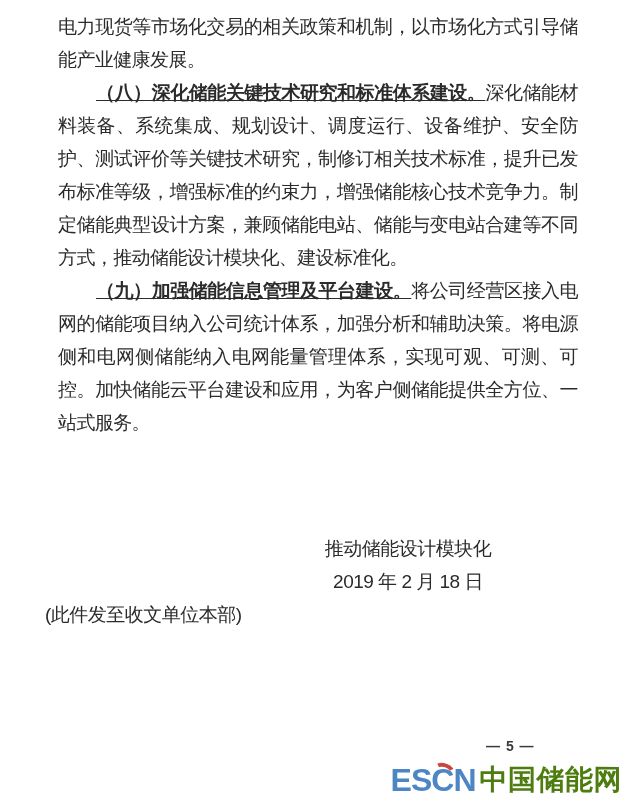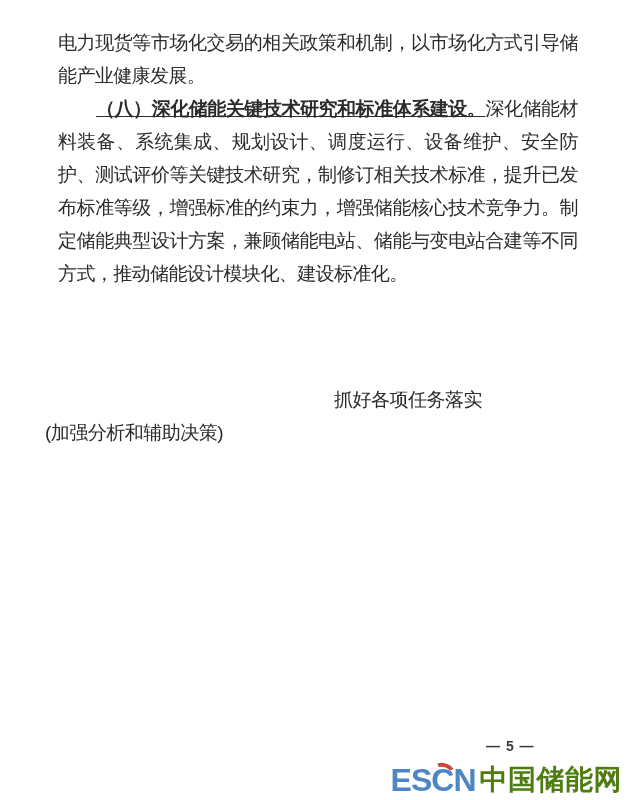--- a/index.html
+++ b/index.html
@@ -5,21 +5,21 @@
   html,body{margin:0;padding:0;background:#ffffff;}
   .page{
     position:relative;
     width:627px;height:800px;
     background:#ffffff;
     overflow:hidden;
     font-family:"Liberation Sans","DejaVu Sans",sans-serif;
     color:#2b2b2b;
   }
   .main-text{
-    padding:26px 49px 0 58px;
+    padding:10px 49px 0 58px;
     font-size:19px;
     line-height:33px;
     letter-spacing:-0.6px;
     text-align:justify;
     text-justify:inter-character;
   }
   .main-text p{margin:0;}
   .para-indent{text-indent:2em;}
   .lead{font-weight:bold;text-decoration:underline;}
   .signature{
@@ -82,28 +82,30 @@
 </head>
 <body>
 
 <div class="page">
 
   <div class="main-text">
     <p><span>电力现货等市场化交易的相关政策和机制，以市场化方式引导储能产业健康发展。</span></p>
 
     <p class="para-indent"><span class="lead">（八）深化储能关键技术研究和标准体系建设。</span><span>深化储能材料装备、系统集成、规划设计、调度运行、设备维护、安全防护、测试评价等关键技术研究，制修订相关技术标准，提升已发布标准等级，增强标准的约束力，增强储能核心技术竞争力。制定储能典型设计方案，兼顾储能电站、储能与变电站合建等不同方式，推动储能设计模块化、建设标准化。</span></p>
 
+    <p class="para-indent"><span class="lead">（九）加强储能信息管理及平台建设。</span><span>将公司经营区接入电网的储能项目纳入公司统计体系，加强分析和辅助决策。将电源侧和电网侧储能纳入电网能量管理体系，实现可观、可测、可控。加快储能云平台建设和应用，为客户侧储能提供全方位、一站式服务。</span></p>
 
   </div>
 
   <div class="signature">
-    <div>抓好各项任务落实</div>
+    <div>推动储能设计模块化</div>
+    <div>2019 年 2 月 18 日</div>
   </div>
 
-  <div class="dist-note">(加强分析和辅助决策)</div>
+  <div class="dist-note">(此件发至收文单位本部)</div>
 
   <div class="page-number">— 5 —</div>
 
   <div class="logo">
     <span class="logo-latin">ESCN</span>
     <span class="logo-accent"></span>
     <span class="logo-cjk">中国储能网</span>
   </div>
 
 </div>

